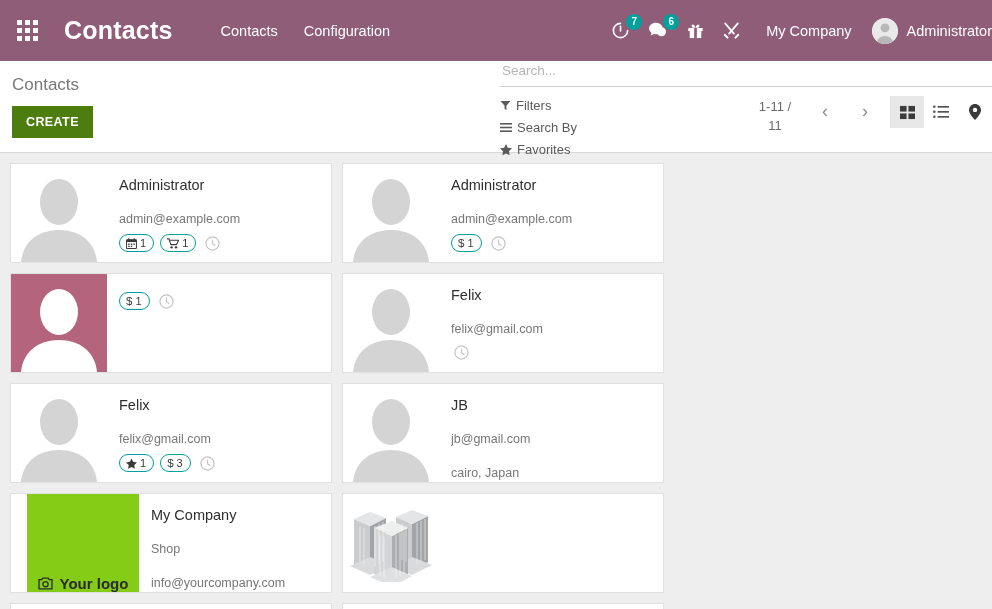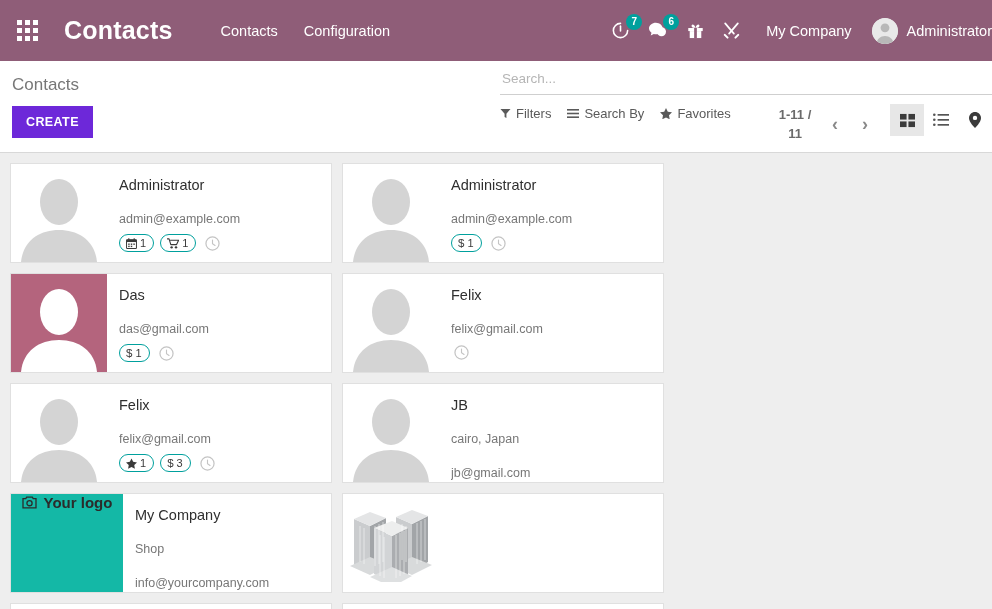--- a/index.html
+++ b/index.html
@@ -103,33 +103,32 @@
   }
   .cp-left {
     width: 500px;
     padding: 14px 0 0 12px;
   }
   .breadcrumb {
     font-size: 17px; color: #777777; line-height: 20px;
   }
   .btn-create {
     margin-top: 11px;
-    background: #6d28d9;
+    background: #4d7c0f;
     color: #ffffff;
     border: none;
     font-family: inherit;
     font-size: 12.5px;
     font-weight: bold;
     letter-spacing: .4px;
     padding: 9px 14px;
     cursor: pointer;
   }
   .cp-right {
     flex: 1;
-    padding-top: 8px;
     position: relative;
   }
   .searchbar {
     border-bottom: 1px solid #cfcfcf;
     padding: 0 0 5px 0;
     margin-right: -8px;
     display: flex; align-items: center;
   }
   .searchbar input {
     border: none; outline: none;
@@ -146,31 +145,31 @@
     align-items: flex-start;
     padding-top: 9px;
   }
   .filter-group {
     display: flex;
     flex-wrap: wrap;
     width: 250px;
     column-gap: 16px;
     row-gap: 3px;
     align-content: flex-start;
+    flex-direction: column;
   }
   .filter-item {
     display: flex; align-items: center; gap: 5px;
     color: #5a5a5a; font-size: 13px; cursor: pointer;
     line-height: 19px;
   }
   .pager {
     margin-left: auto;
-    display: flex; align-items: center; gap: 4px;
+    display: flex; align-items: flex-start; gap: 14px;
     padding-right: 4px;
-    font-weight: bold;
   }
   .pager-count {
     font-size: 13px; color: #6b6b6b;
     width: 46px; text-align: center; line-height: 19px;
     padding-top: 1px;
   }
   .pager-btn {
     width: 26px; height: 26px;
     display: flex; align-items: center; justify-content: center;
     color: #8a8a8a; cursor: pointer;
@@ -212,23 +211,24 @@
     width: 96px;
     flex: none;
     display: flex;
     align-items: flex-end;
     justify-content: center;
     overflow: hidden;
     position: relative;
   }
   .card-img.tinted { background: #b4647d; align-items: flex-end; }
   .card-img.logo-ph {
-    align-items: flex-start;
-    background: #14b8a6;
+    align-items: flex-end;
+    background: #84cc16;
     width: 112px;
+    margin-left: 16px;
   }
   .card-img.company { align-items: center; background: #ffffff; }
   .avatar-svg { display: block; }
   .yourlogo {
     display: flex; align-items: center; gap: 7px;
     color: #2b2b2b; font-size: 15px; font-weight: bold;
     white-space: nowrap;
   }
   .card-body {
     padding: 12px 10px 0 12px;
@@ -487,22 +487,20 @@
       </div>
     </div>
     <div class="card">
       <div class="card-img tinted">
         <svg class="avatar-svg" width="96" height="86" viewBox="0 0 96 86">
     <ellipse cx="48" cy="26" rx="19" ry="23" fill="#ffffff"></ellipse>
     <path d="M10 86c2-21 18-32 38-32s36 11 38 32z" fill="#ffffff"></path>
   </svg>
       </div>
       <div class="card-body">
-        <div class="card-title">Das</div>
-        <div class="card-sub">das@gmail.com</div>
         <div class="card-badges">
           <span class="kbadge">
                <span class="dollar">$</span>
                <span>1</span>
              </span>
           <span class="clock-ico">
     <svg width="15" height="15" viewBox="0 0 16 16">
       <circle cx="8" cy="8" r="7" fill="none" stroke="#c4c4c4" stroke-width="1.3"></circle>
       <path d="M8 4.2V8.3l2.7 1.8" fill="none" stroke="#c4c4c4" stroke-width="1.2" stroke-linecap="round"></path>
     </svg>
@@ -562,22 +560,22 @@
     </div>
     <div class="card">
       <div class="card-img">
         <svg class="avatar-svg" width="96" height="86" viewBox="0 0 96 86">
     <ellipse cx="48" cy="26" rx="19" ry="23" fill="#d4d4d4"></ellipse>
     <path d="M10 86c2-21 18-32 38-32s36 11 38 32z" fill="#d4d4d4"></path>
   </svg>
       </div>
       <div class="card-body">
         <div class="card-title">JB</div>
+        <div class="card-sub">jb@gmail.com</div>
         <div class="card-sub">cairo, Japan</div>
-        <div class="card-sub">jb@gmail.com</div>
         <div class="card-badges">
           <span class="kbadge">
                <svg width="11" height="11" viewBox="0 0 12 11">
       <path d="M6 0l1.8 3.7 4.2.6-3 2.9.7 4.1L6 9.4 2.3 11.3l.7-4.1L0 4.3l4.2-.6z" fill="#3a3a3a"></path>
     </svg>
                <span>1</span>
              </span>
           <span class="kbadge">
                <svg width="12" height="11" viewBox="0 0 13 12">
       <path d="M0 1h2.2l1.9 6.2h6.3L12.6 2.4H3.4" fill="none" stroke="#3a3a3a" stroke-width="1.2" stroke-linejoin="round"></path>

